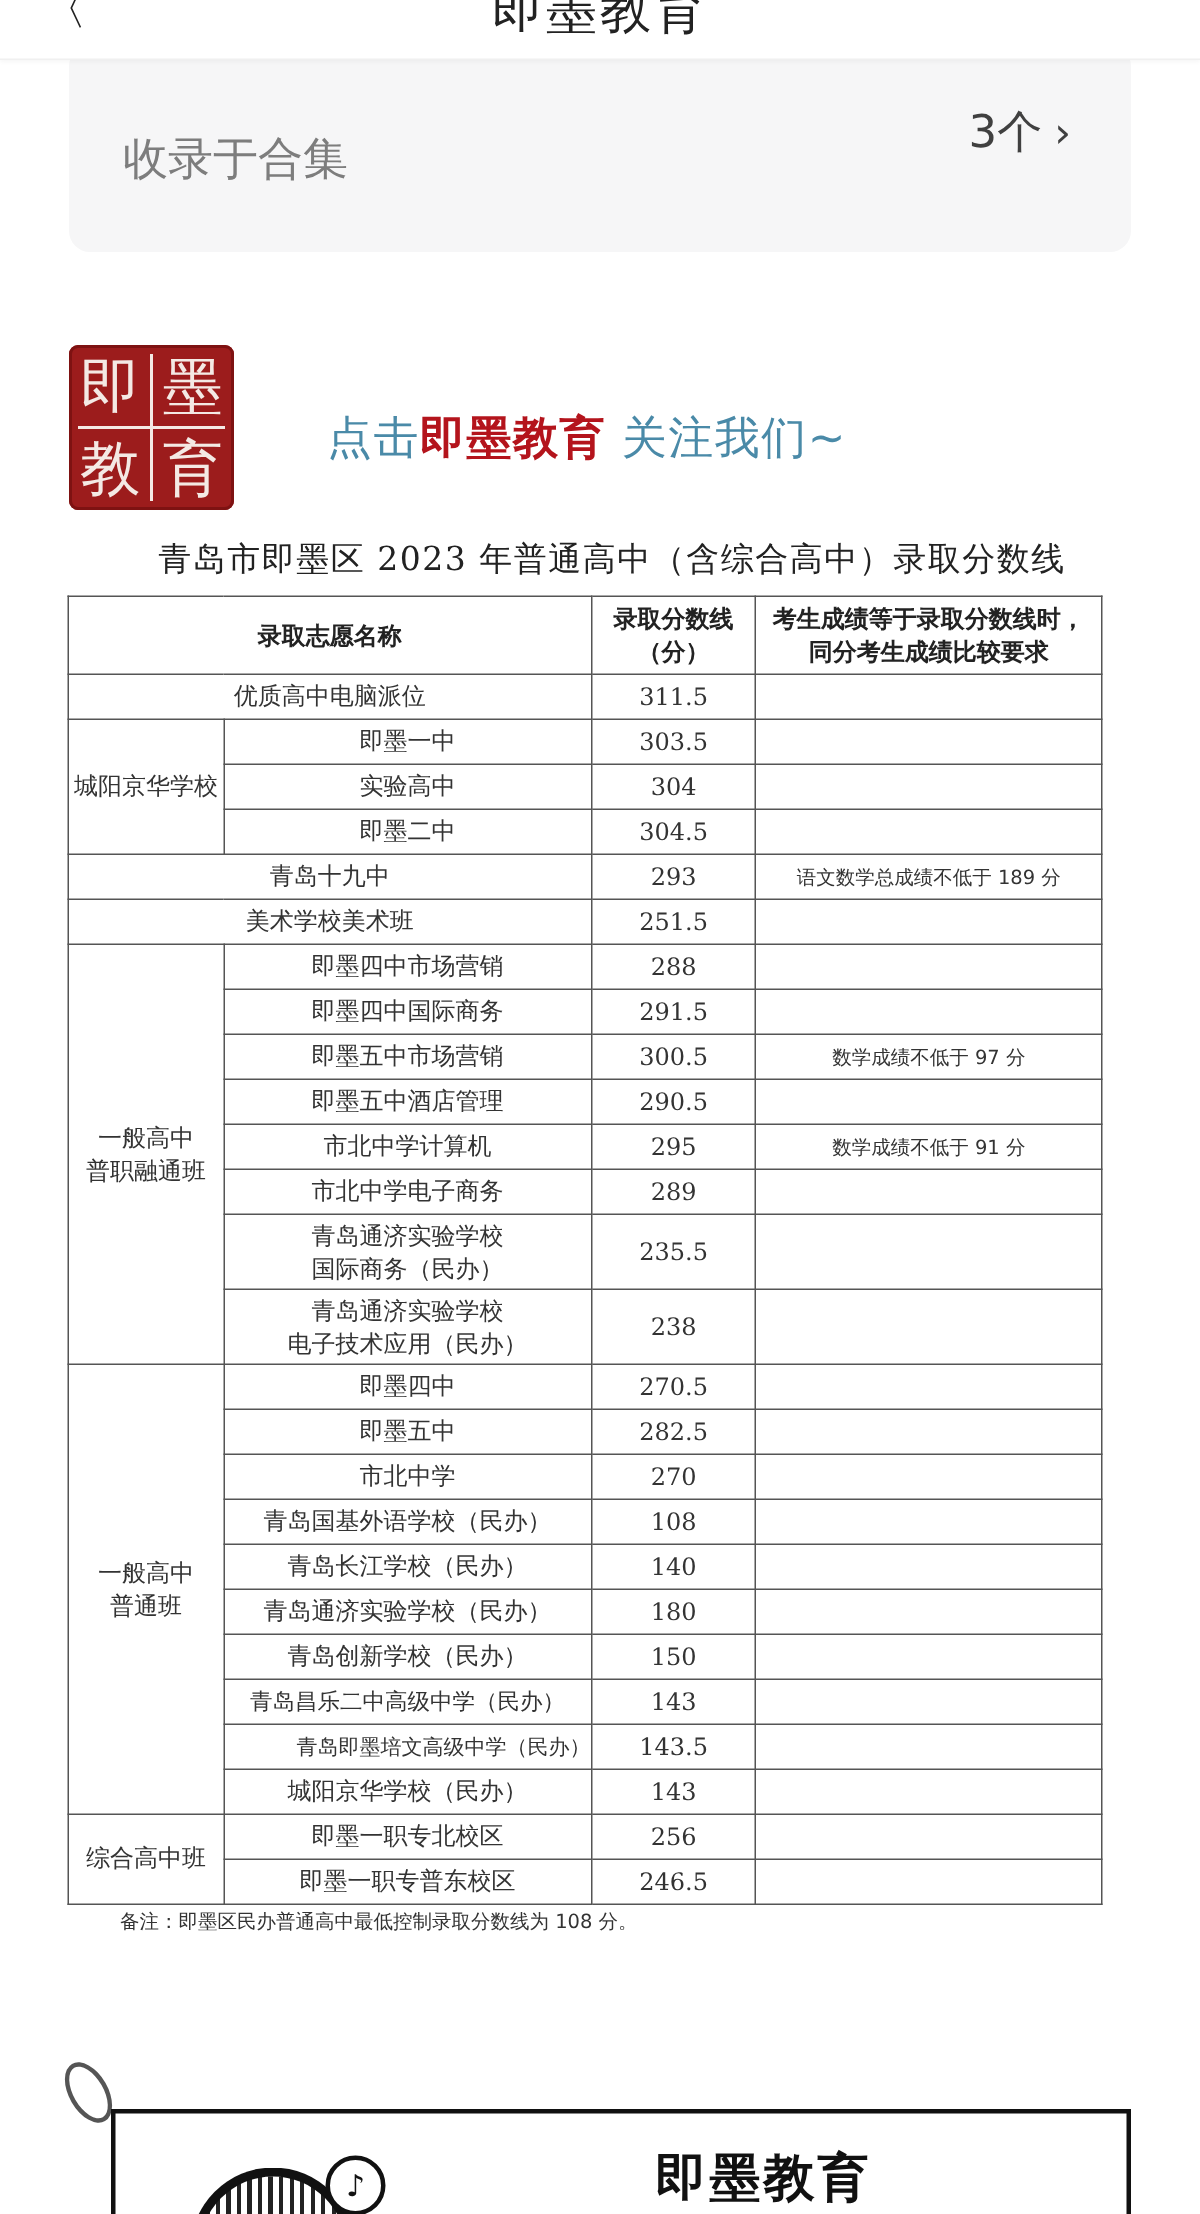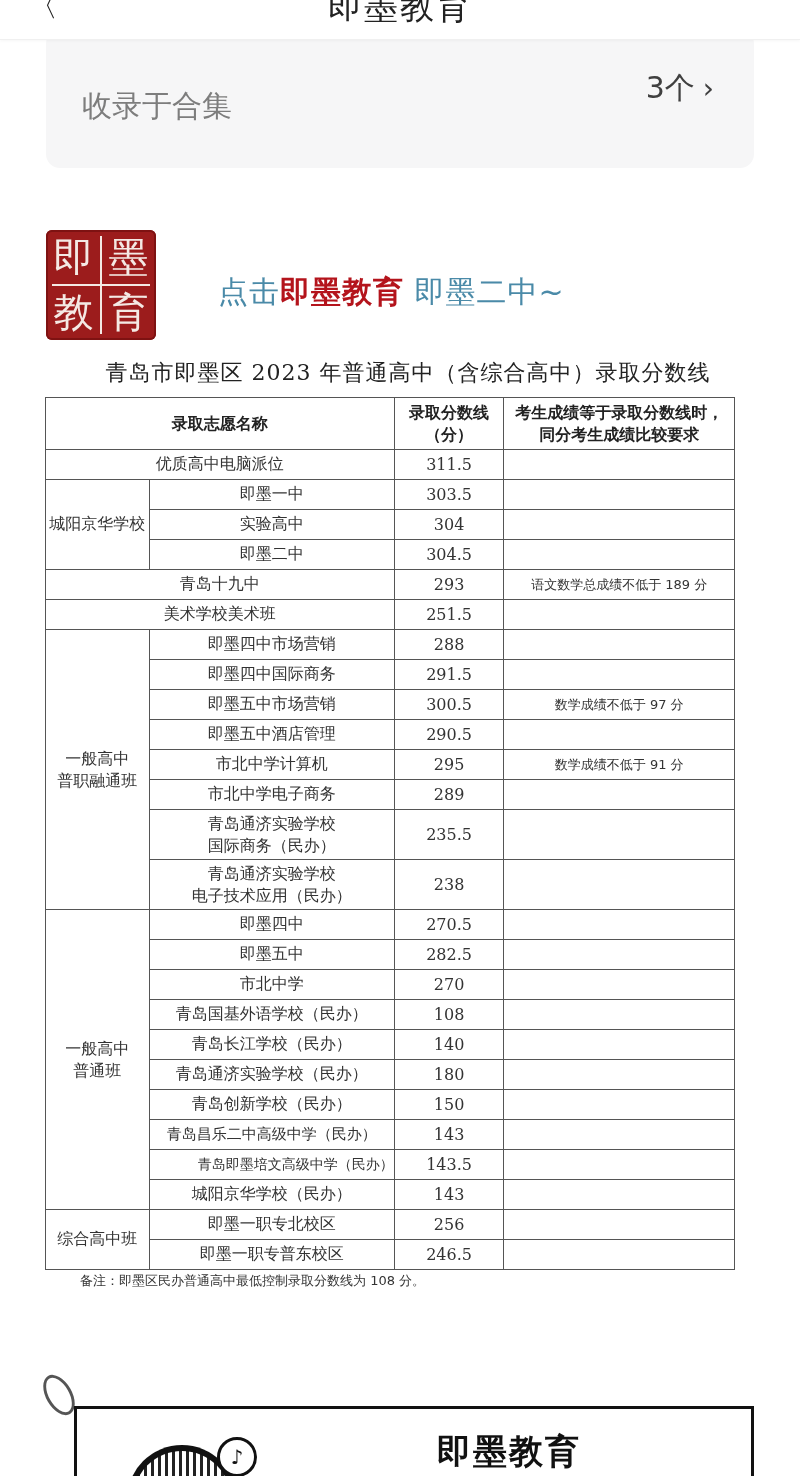--- a/index.html
+++ b/index.html
@@ -83,21 +83,21 @@
 <div class="seal">
   <div class="cell c1">即</div>
   <div class="cell c2">墨</div>
   <div class="cell c3">教</div>
   <div class="cell c4">育</div>
   <div class="vline"></div>
   <div class="hline"></div>
 </div>
 
 <div class="follow">
-  <span>点击</span><span class="brand">即墨教育</span><span> 即墨二中~</span>
+  <span>点击</span><span class="brand">即墨教育</span><span> 关注我们~</span>
 </div>
 
 <div class="table-title">青岛市即墨区 2023 年普通高中（含综合高中）录取分数线</div>
 
 <table class="scores">
   <colgroup>
     <col class="col-group">
       <col class="col-name">
       <col class="col-score">
       <col class="col-note">

